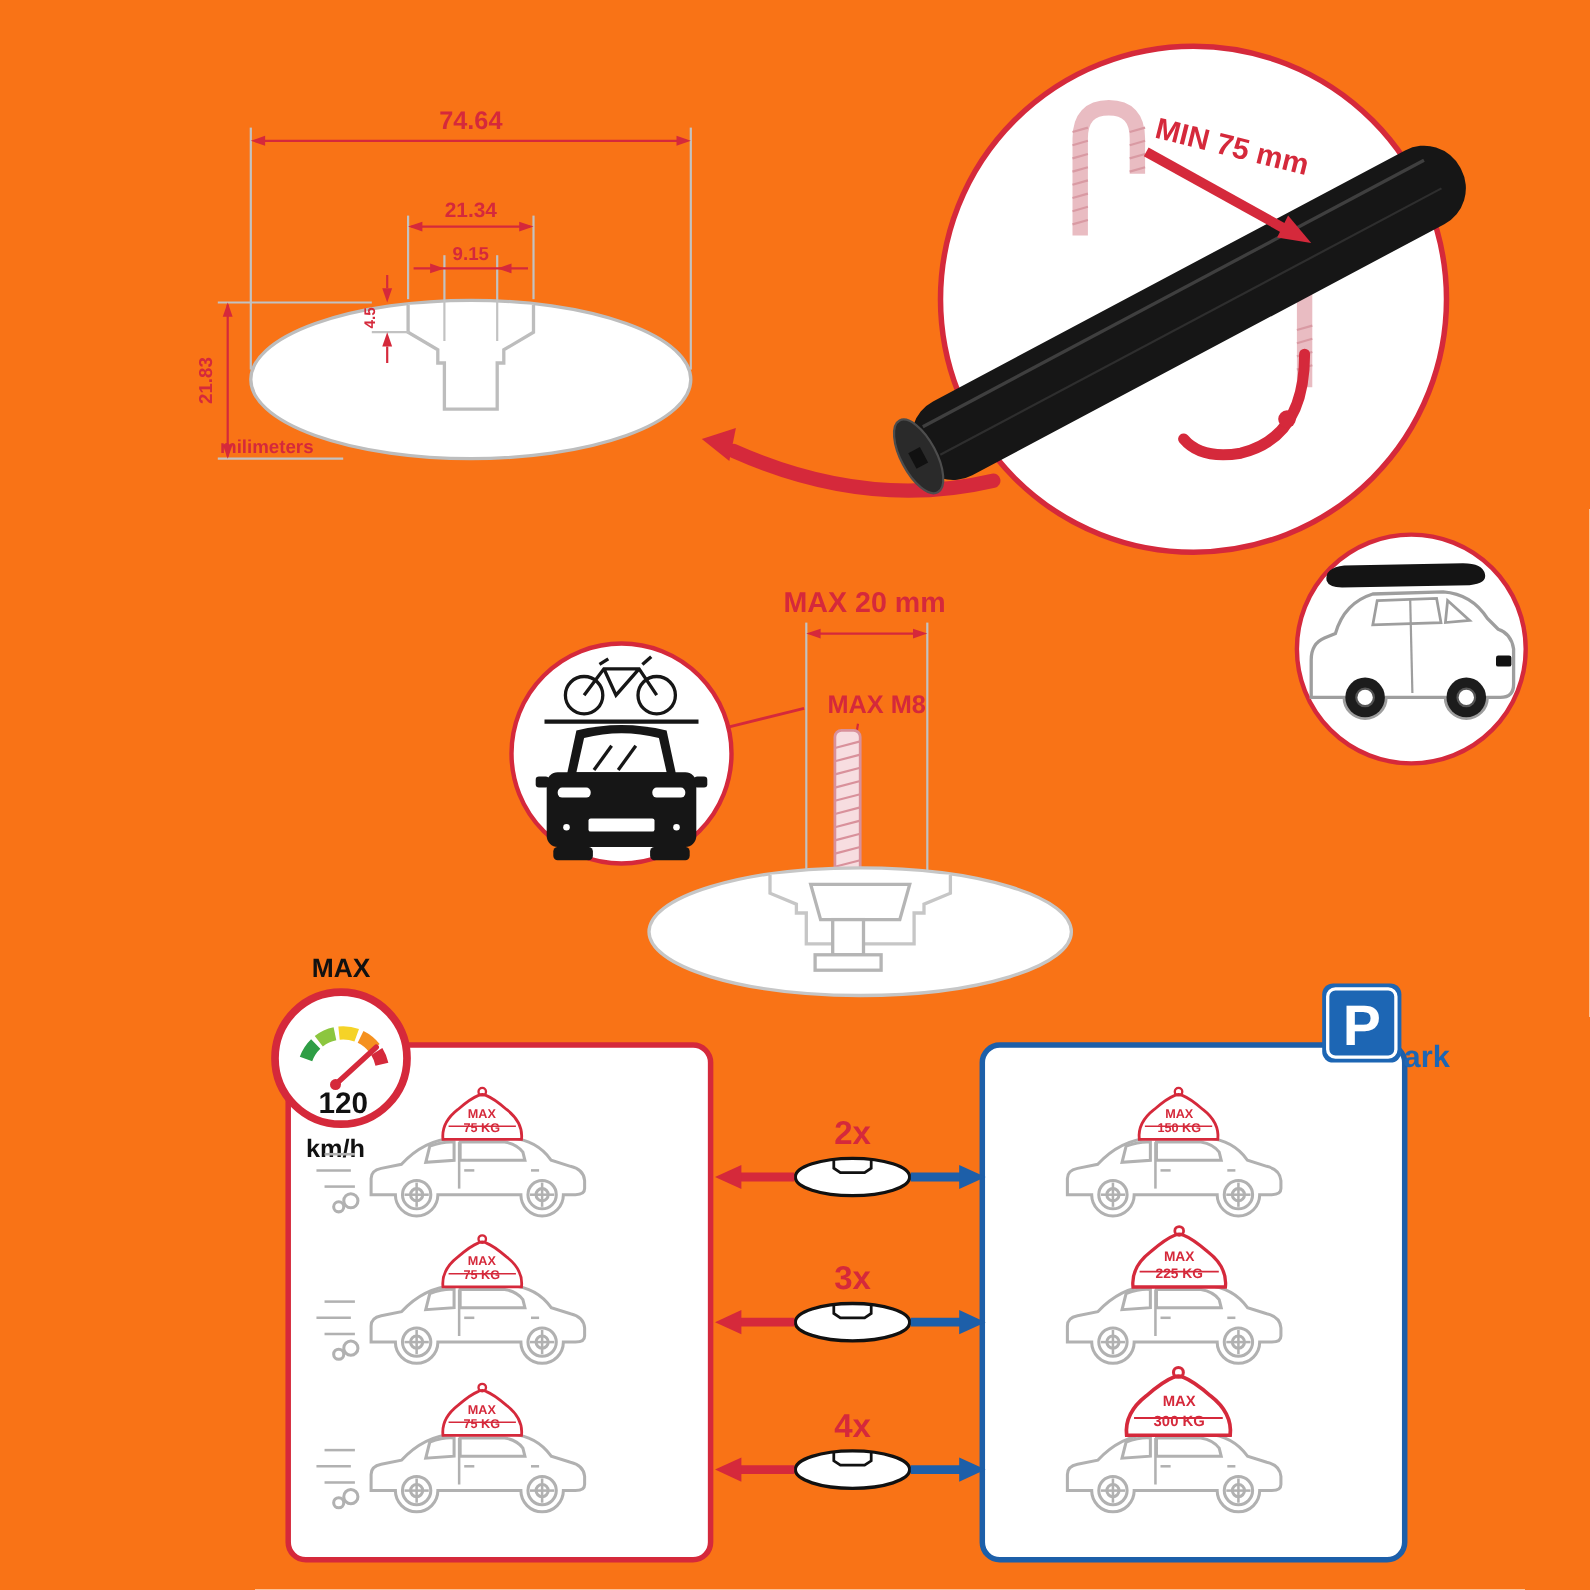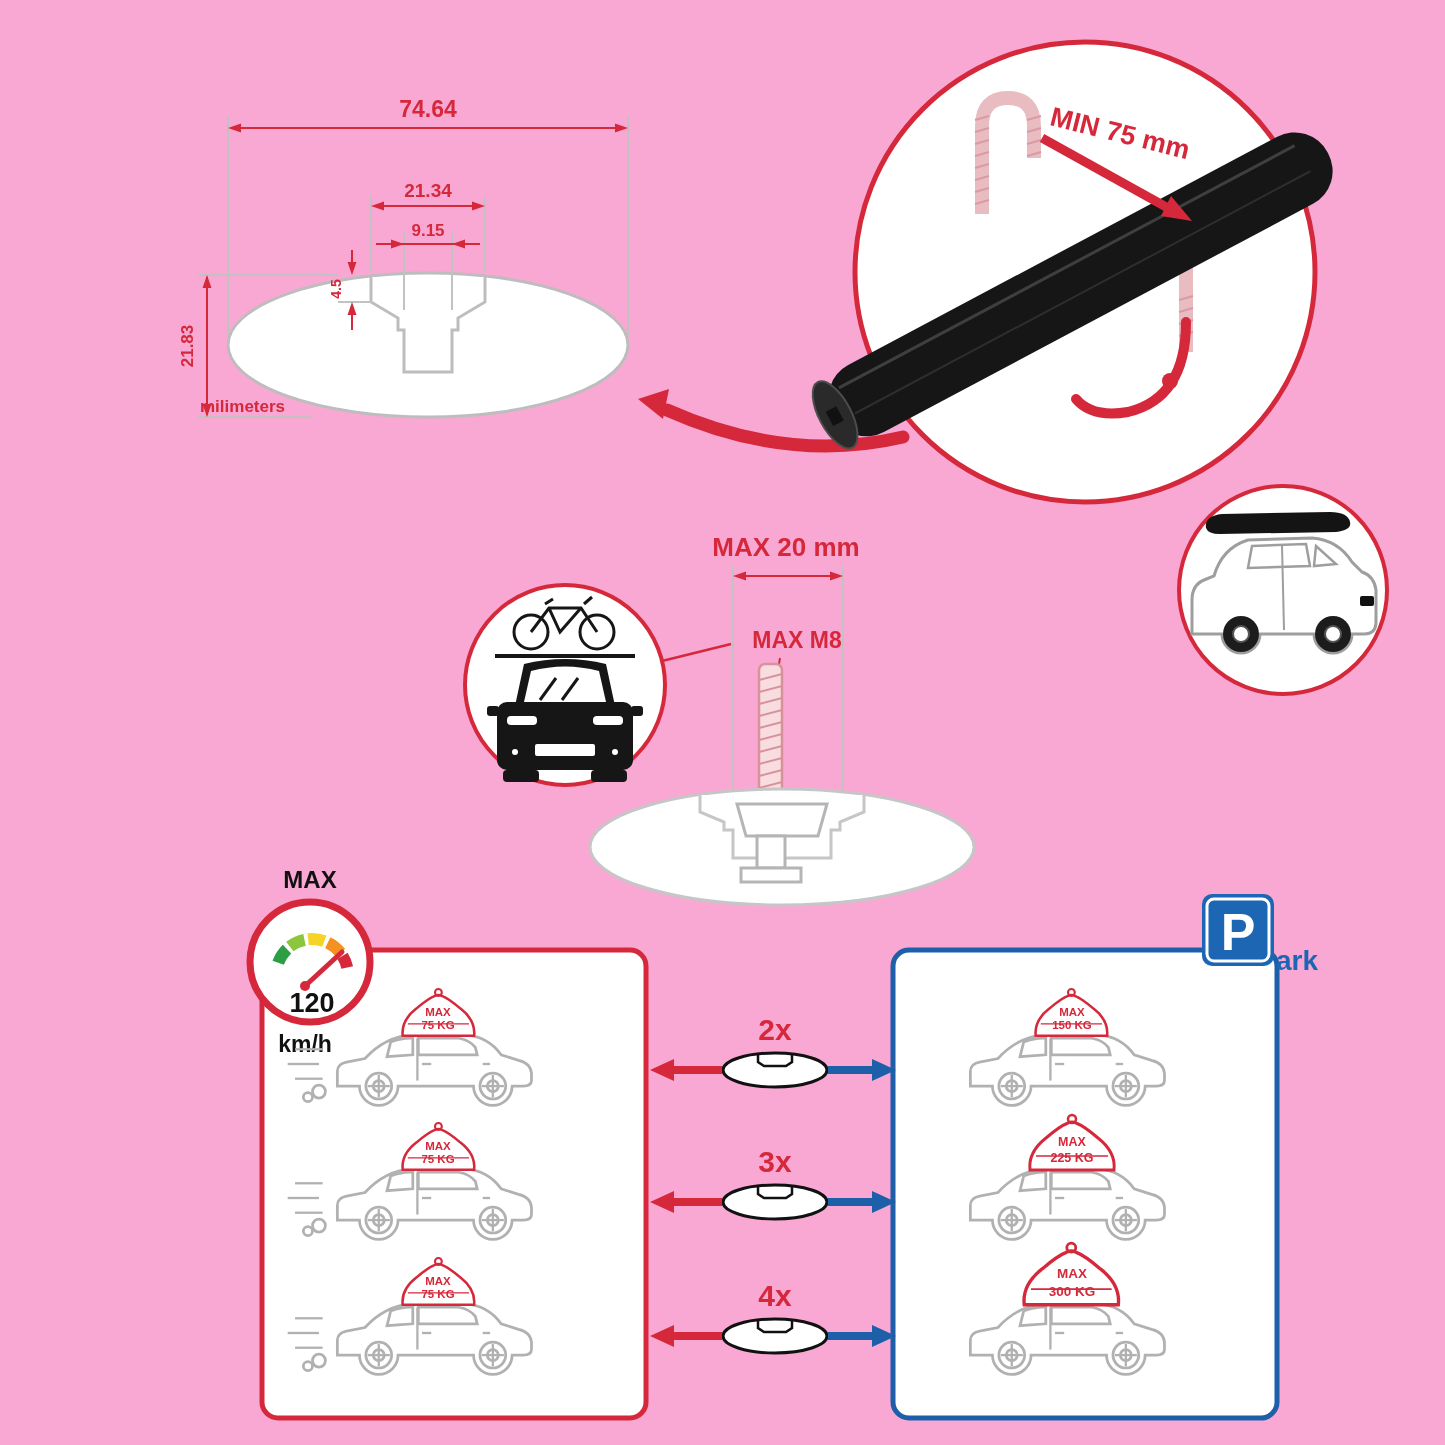--- a/index.html
+++ b/index.html
@@ -1,16 +1,16 @@
 <!DOCTYPE html>
 <html><head>
 <meta charset="utf-8">
 <style>
   html,body{margin:0;padding:0;background:#ffffff;}
-  .page{position:relative;width:1445px;height:1445px;background:#f9a8d4;overflow:hidden;}
+  .page{position:relative;width:1445px;height:1445px;background:#f97316;overflow:hidden;}
   svg{display:block;}
   text{font-family:"Liberation Sans",sans-serif;font-weight:700;}
   .red-t{fill:#d5293b;}
   .blk-t{fill:#111111;}
   .blue-t{fill:#1d66b4;}
   .white-t{fill:#ffffff;}
   .dim{stroke:#d5293b;stroke-width:2;fill:none;}
   .ext{stroke:#c2c2c2;stroke-width:2;fill:none;}
   .gline{stroke:#b1b1b1;stroke-width:3;fill:#ffffff;}
   .gline-n{stroke:#b1b1b1;stroke-width:2.5;fill:none;}

